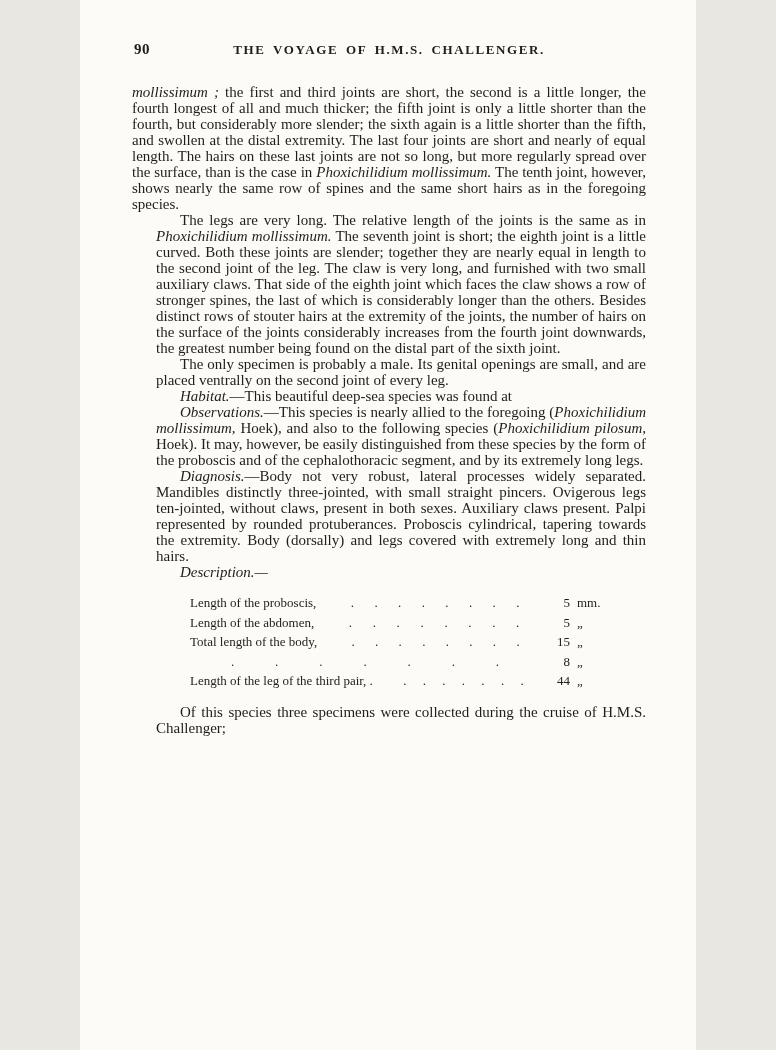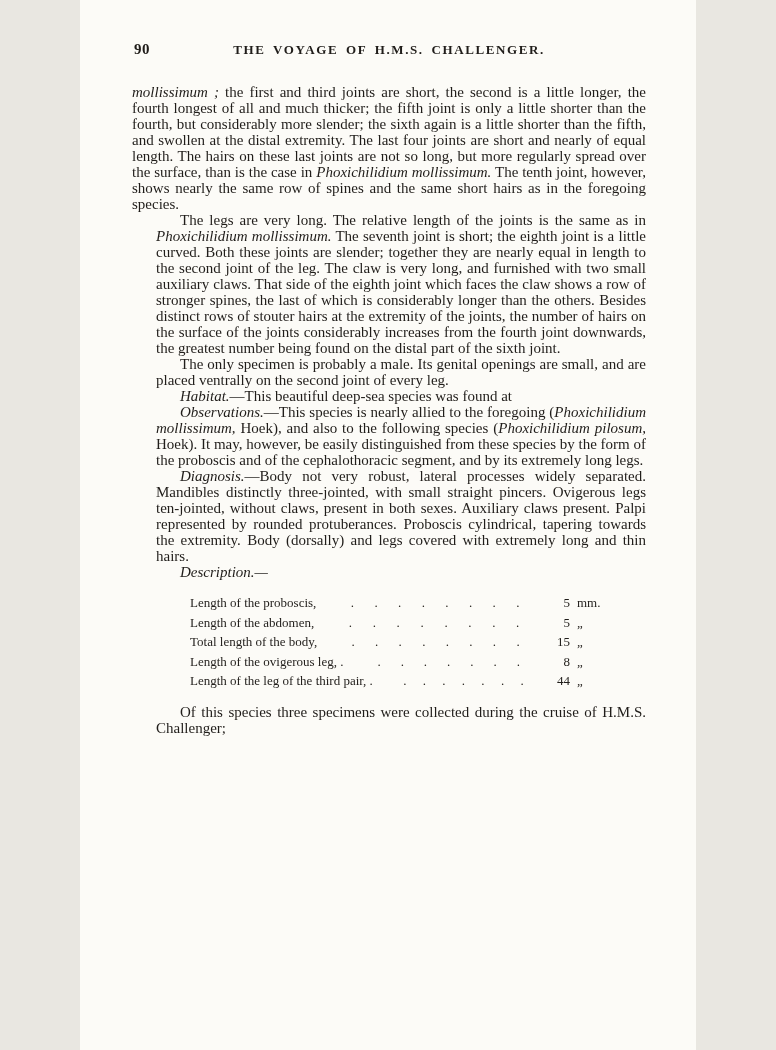--- a/index.html
+++ b/index.html
@@ -98,21 +98,20 @@
             <span>.</span>
             <span>.</span>
             <span>.</span>
             <span>.</span>
             <span>.</span>
           </span>
           <span class="mvalue">15</span>
           <span class="munit">„</span>
         </div>
         <div class="mrow">
-          <span class="mlabel">Length of the ovigerous leg, .</span>
           <span class="mdots">
             <span>.</span>
             <span>.</span>
             <span>.</span>
             <span>.</span>
             <span>.</span>
             <span>.</span>
             <span>.</span>
           </span>
           <span class="mvalue">8</span>

